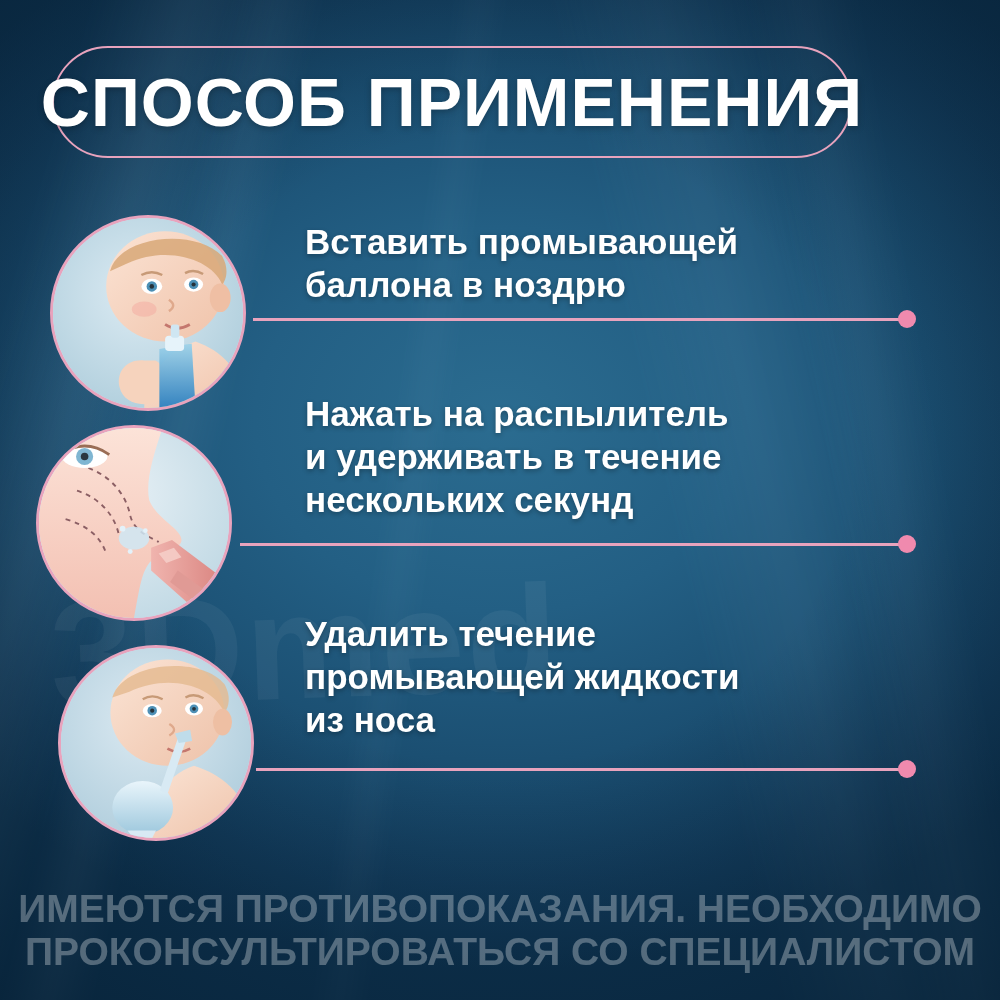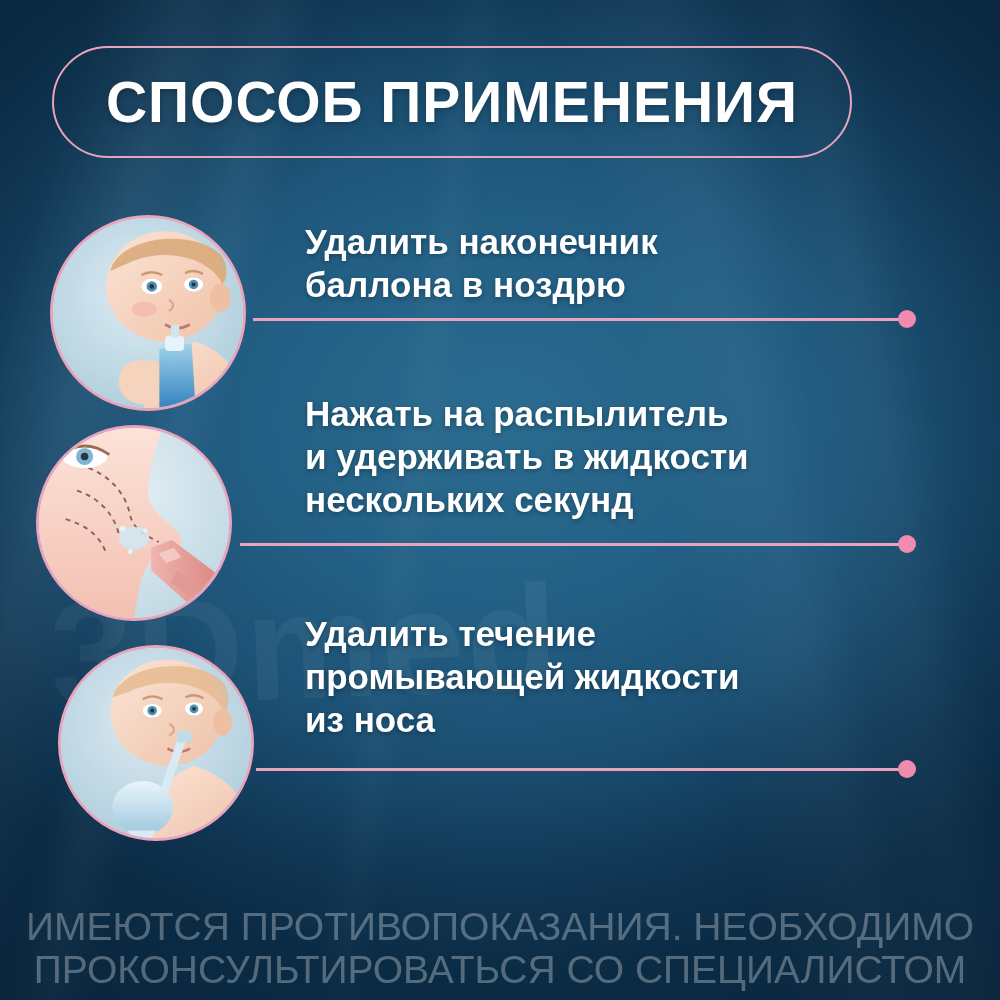--- a/index.html
+++ b/index.html
@@ -45,21 +45,21 @@
 
   
   .title-box {
     position:absolute; left:52px; top:46px; width:800px; height:112px;
     border:2px solid #e8a3bd;
     border-radius:56px;
     display:flex; align-items:center; justify-content:center;
   }
   .title-box .t {
     color:#ffffff;
-    font-size:57px;
+    font-size:68px;
     font-weight:bold;
     letter-spacing:1px;
     white-space:nowrap;
     text-shadow:0 2px 6px rgba(0,0,0,.25);
   }
 
   
   .step { position:absolute; }
   .circle {
     position:absolute;
@@ -87,25 +87,25 @@
     position:absolute; height:3px; background:#e8a3bd;
   }
   .dot {
     position:absolute;
     width:18px; height:18px; border-radius:50%;
     background:#f08aae;
   }
 
   
   .footer {
-    position:absolute; left:0; right:0; bottom:8px;
+    position:absolute; left:0; right:0; bottom:26px;
     text-align:center;
     color:rgba(255,255,255,.30);
     font-size:39px;
-    font-weight:normal;
+    font-weight:bold;
     line-height:1.1;
     letter-spacing:0px;
     white-space:pre-line;
   }
 </style>
 </head>
 <body>
 
 <div class="stage">
 
@@ -165,21 +165,21 @@
         <path d="M150 130 C178 140 200 160 200 200 L96 200 C96 170 118 140 150 130 Z" fill="url(#skin1)"></path>
 
         <path d="M96 150 C80 148 66 160 70 178 C74 196 96 200 112 192 C126 184 122 158 108 150 Z" fill="#f6d3bd"></path>
 
         <path d="M112 138 L146 132 L150 200 L112 200 Z" fill="url(#bot1)" opacity=".95"></path>
         <rect x="118" y="124" width="20" height="16" rx="4" fill="#e6f3fa"></rect>
         <rect x="124" y="112" width="9" height="14" rx="3" fill="#cfe6f2"></rect>
       </svg>
     </div>
 
-    <div class="steptext" style="left:305px; top:220px; width:610px;">Удалить наконечник
+    <div class="steptext" style="left:305px; top:220px; width:610px;">Вставить промывающей
 баллона в ноздрю</div>
 
     <div class="conn" style="left:253px; top:318px;">
       <div class="horz" style="left:0; top:0; width:657px;"></div>
     </div>
     <div class="dot" style="left:898px; top:310px;"></div>
   </div>
 
   <div class="step">
     <div class="circle" style="left:36px; top:425px;">
@@ -216,21 +216,21 @@
         <circle cx="112" cy="108" r="2.4" fill="#e4f2fa"></circle>
         <circle cx="96" cy="130" r="2.6" fill="#e4f2fa"></circle>
 
         <path d="M118 126 L140 118 L196 160 L170 196 L118 150 Z" fill="url(#noz2)"></path>
         <path d="M126 132 L142 126 L150 136 L134 142 Z" fill="#f6d2cc" opacity=".8"></path>
         <path d="M146 150 L196 186 L186 198 L138 162 Z" fill="#e09a95"></path>
       </svg>
     </div>
 
     <div class="steptext" style="left:305px; top:392px; width:620px;">Нажать на распылитель
-и удерживать в жидкости
+и удерживать в течение
 нескольких секунд</div>
 
     <div class="conn" style="left:240px; top:543px;">
       <div class="horz" style="left:0; top:0; width:670px;"></div>
     </div>
     <div class="dot" style="left:898px; top:535px;"></div>
   </div>
 
   <div class="step">
     <div class="circle" style="left:58px; top:645px;">

